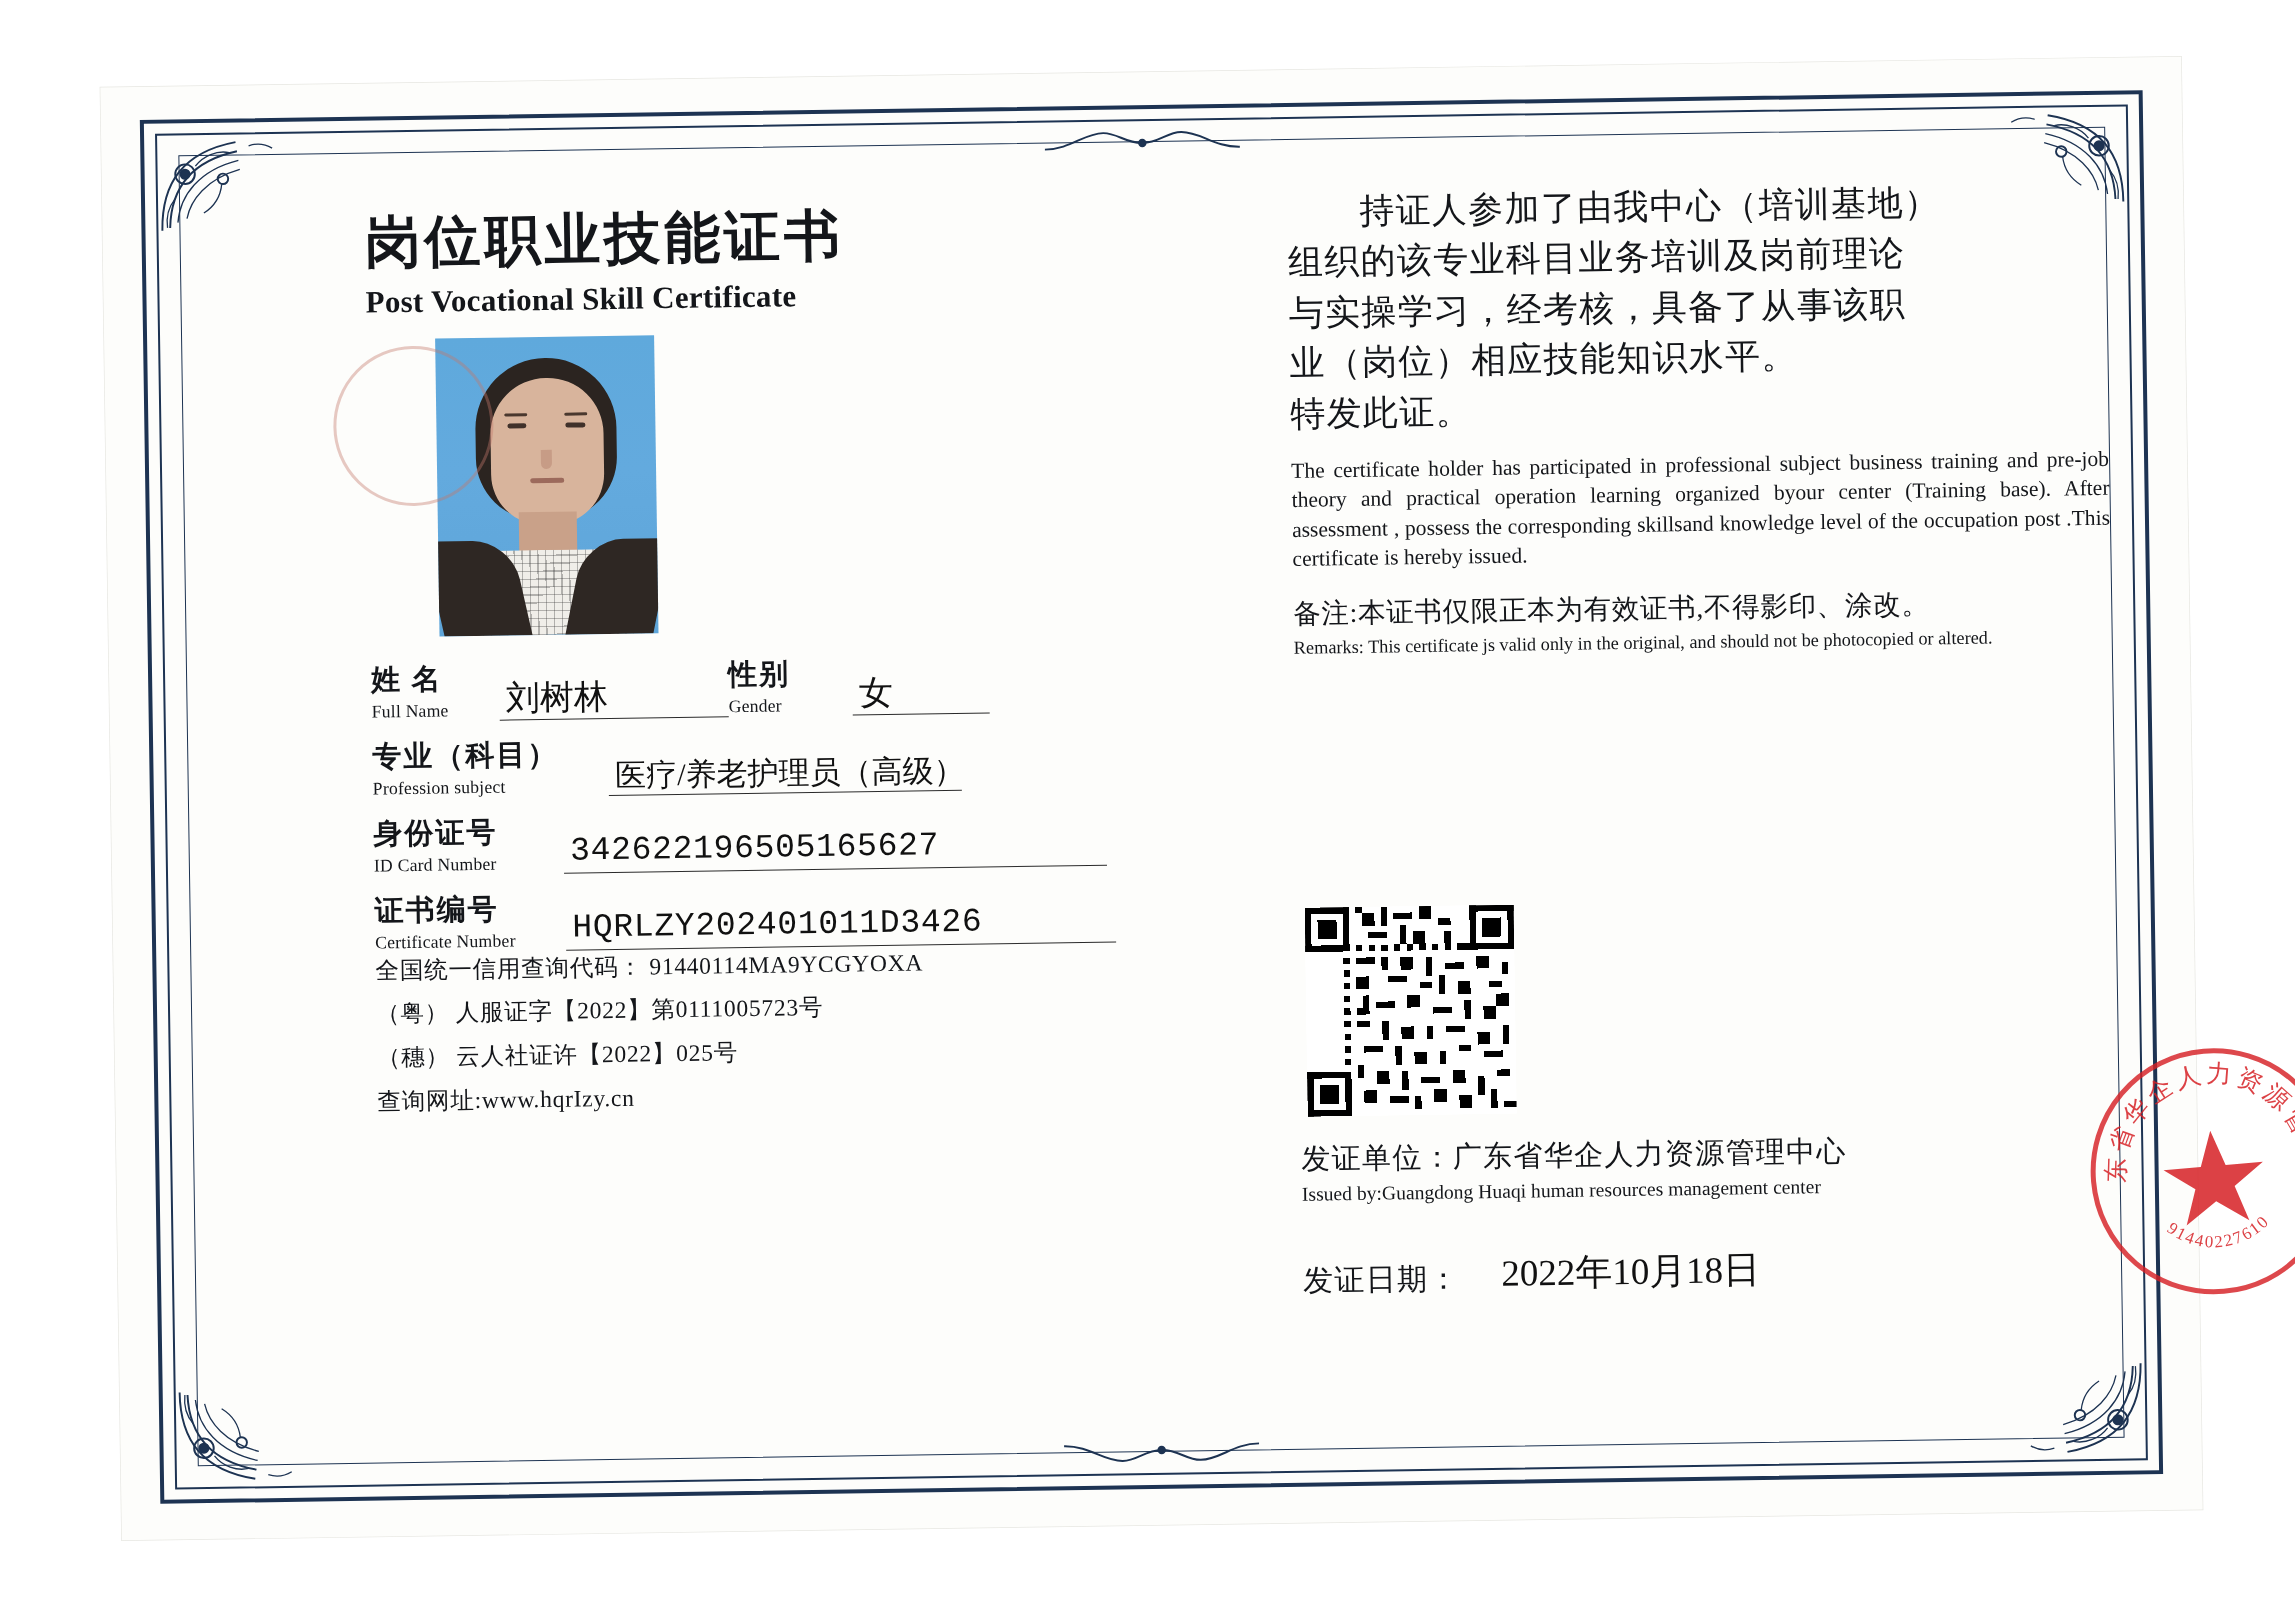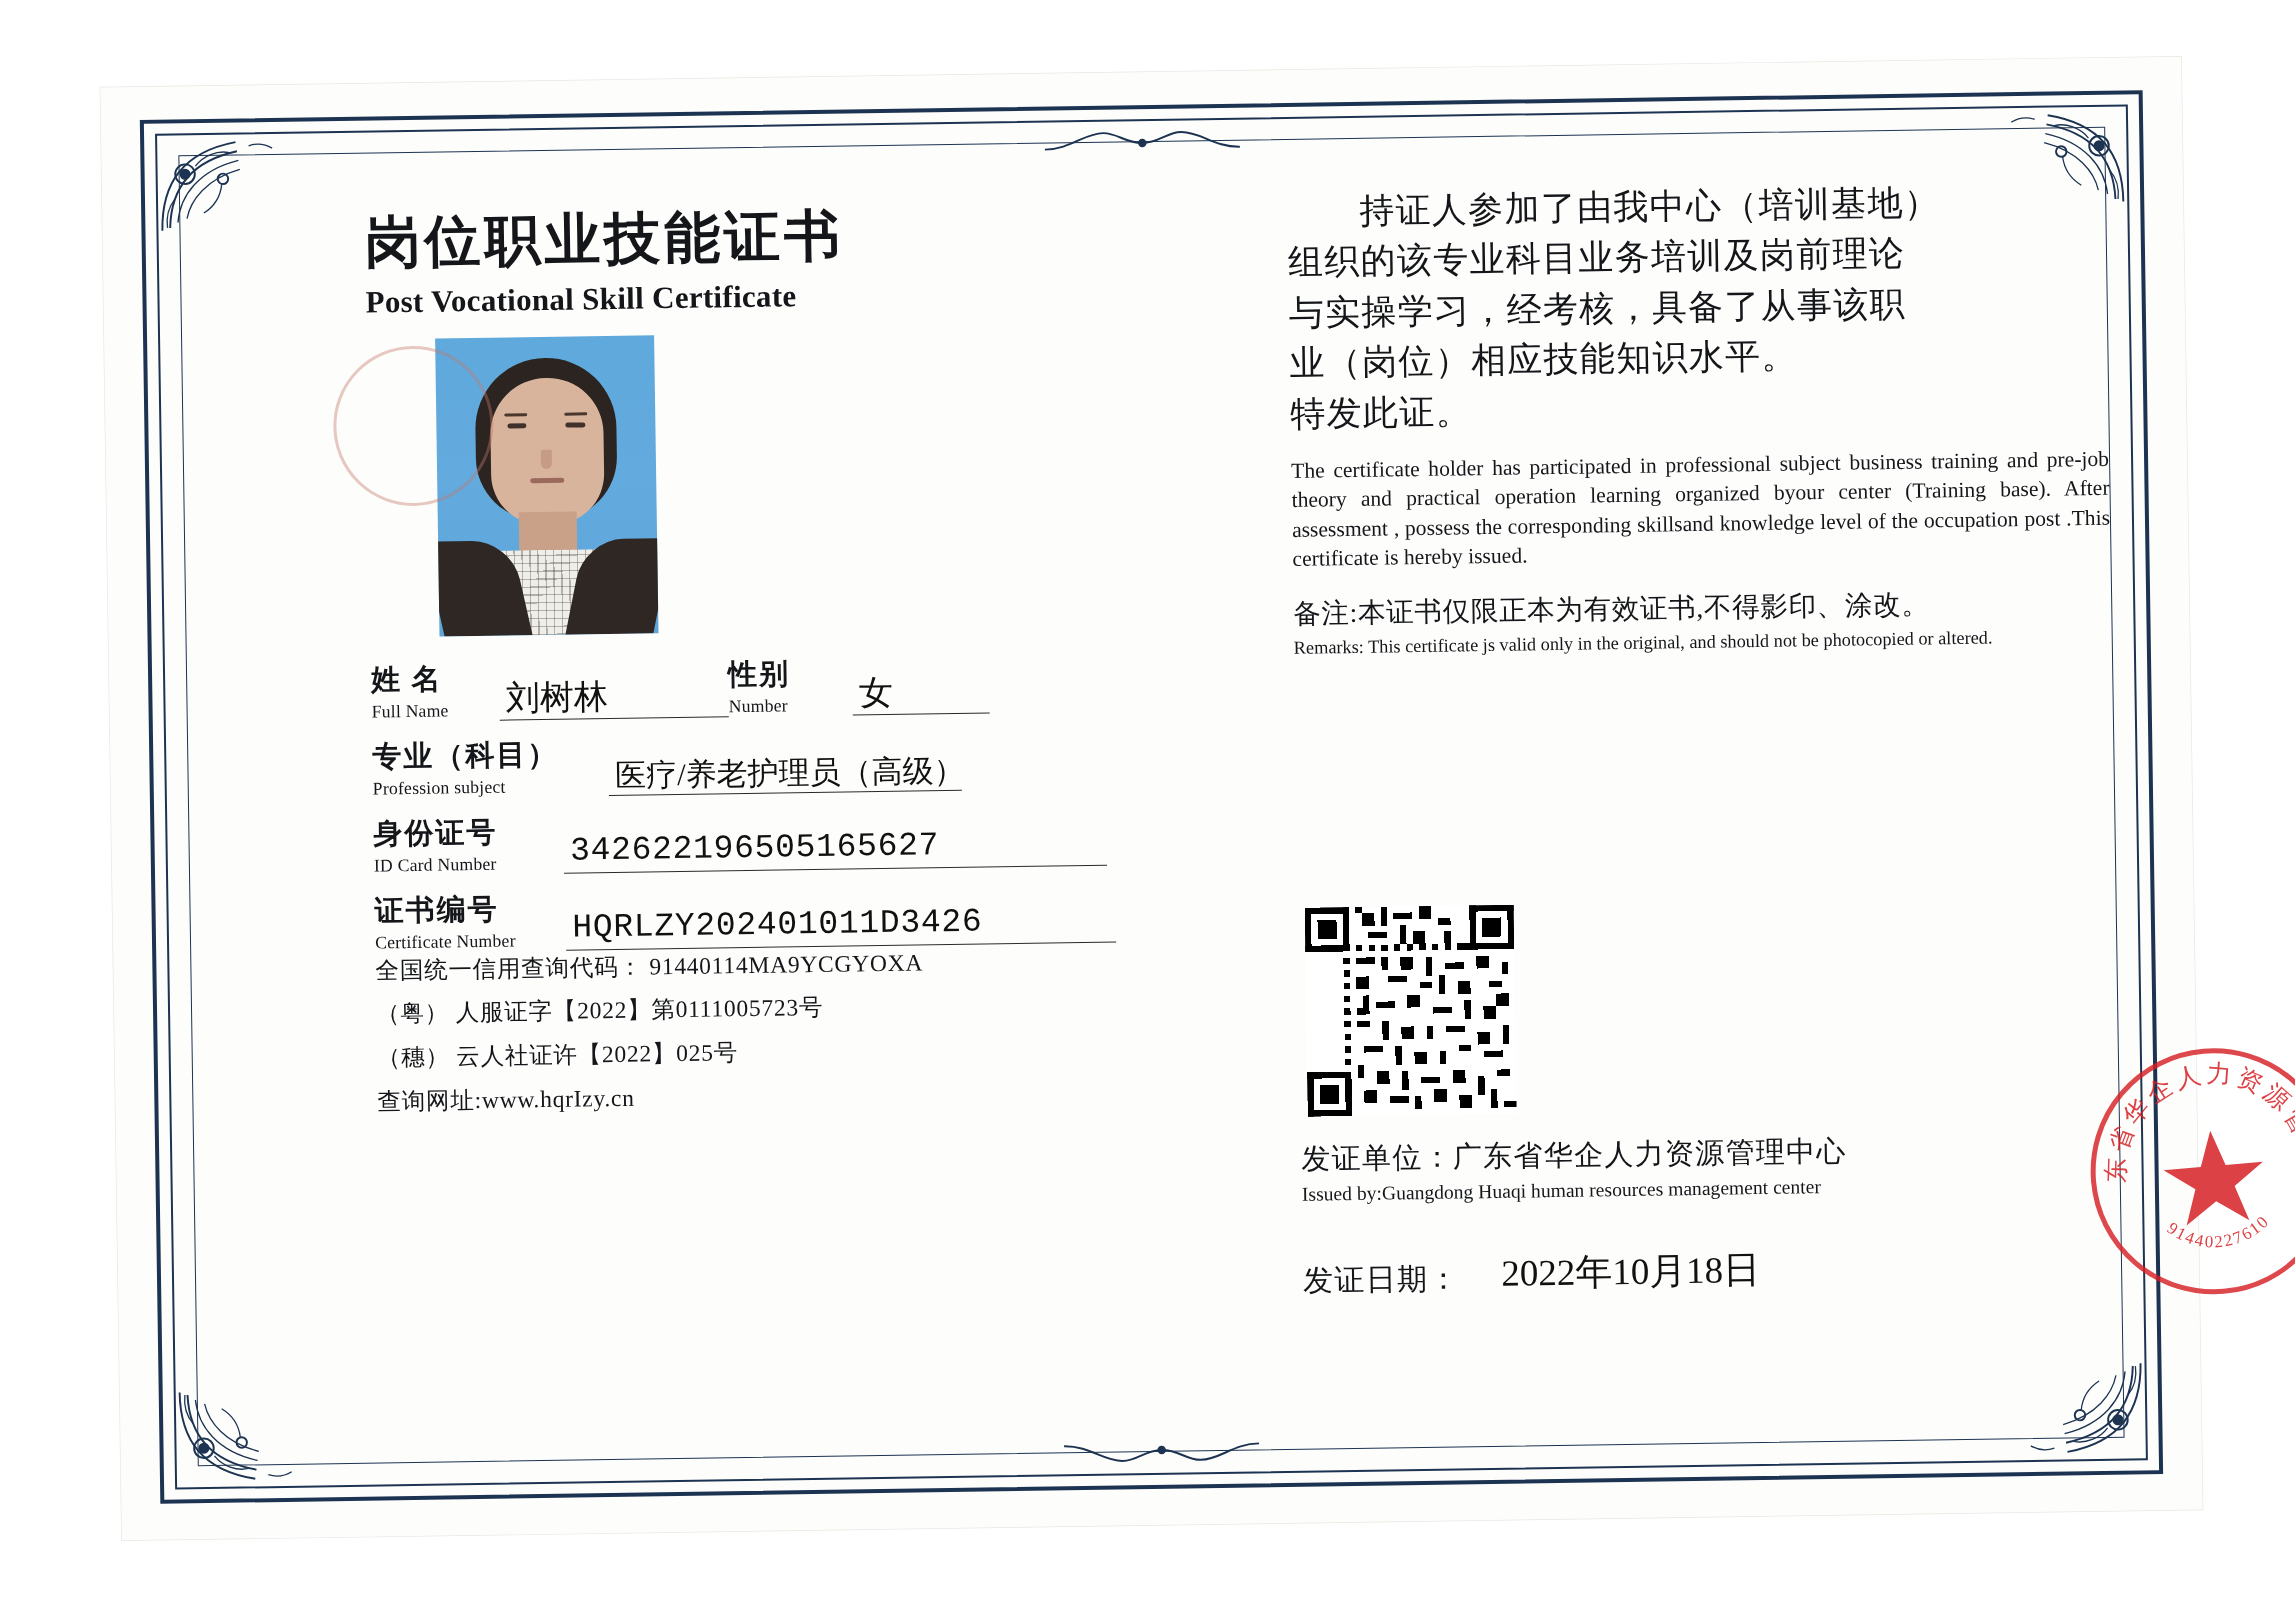--- a/index.html
+++ b/index.html
@@ -504,21 +504,21 @@
 
           <div class="field-row">
             <div class="lbl" style="left:0; top:3.9px;">
               <span class="cn">姓 名</span>
               <span class="en">Full Name</span>
             </div>
             <div class="val handwrite" style="left:128px; width:216px;">刘树林</div>
 
             <div class="lbl" style="left:357px; top:3.9px;">
               <span class="cn">性别</span>
-              <span class="en">Number</span>
+              <span class="en">Gender</span>
             </div>
             <div class="val handwrite" style="left:481px; width:124px;">女</div>
           </div>
 
           <div class="field-row">
             <div class="lbl" style="left:0; top:3.9px;">
               <span class="cn">专业（科目）</span>
               <span class="en">Profession subject</span>
             </div>
             <div class="val" style="left:236px; width:340px;">医疗/养老护理员（高级）</div>

